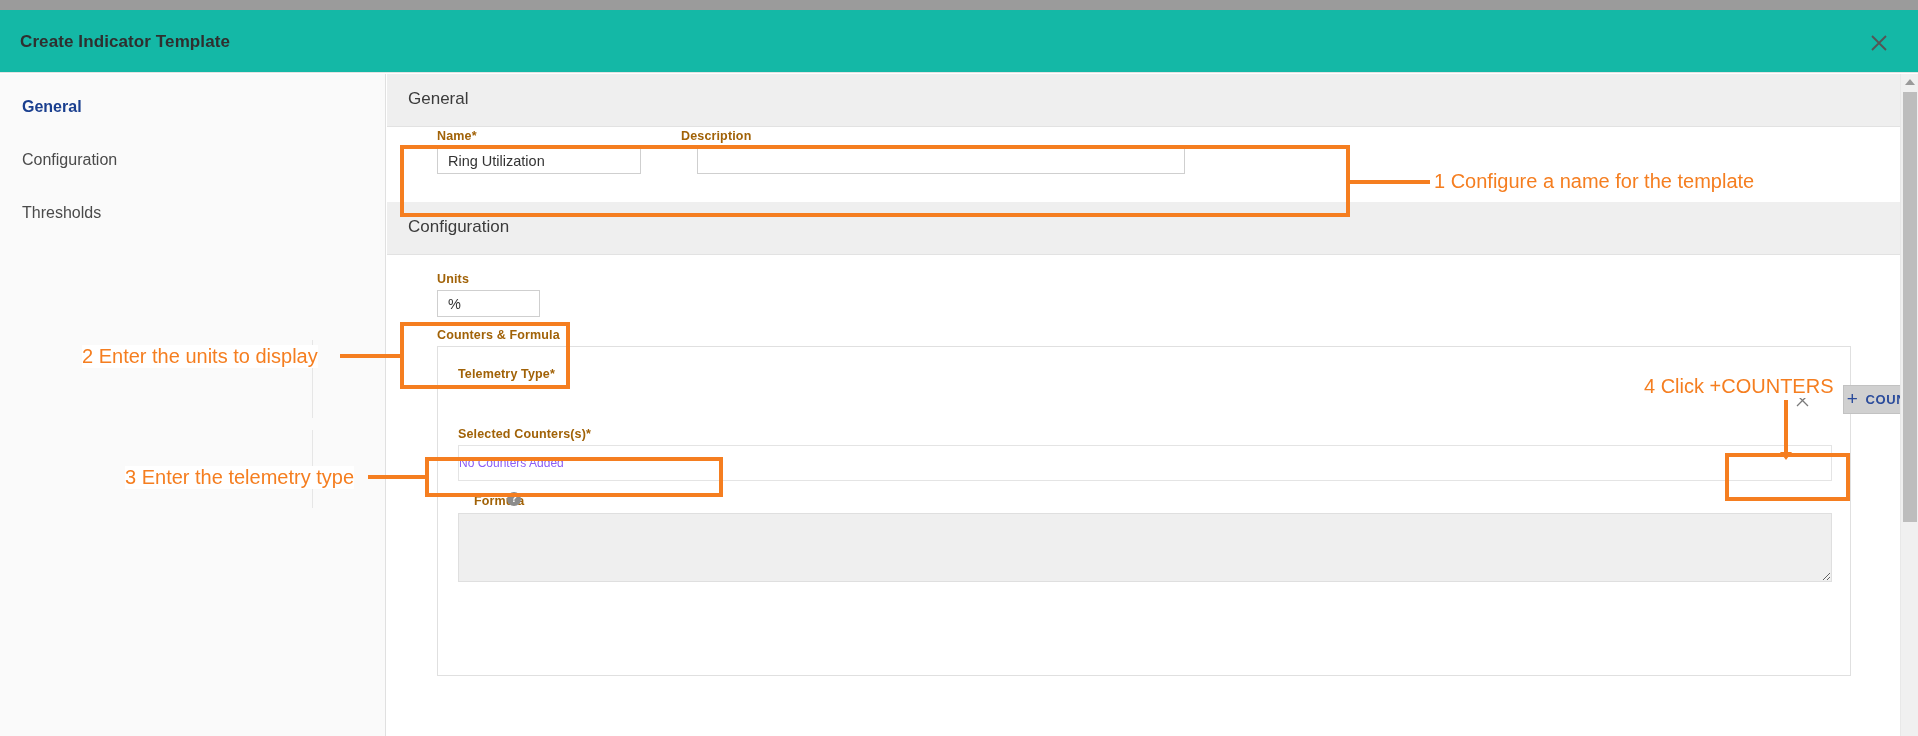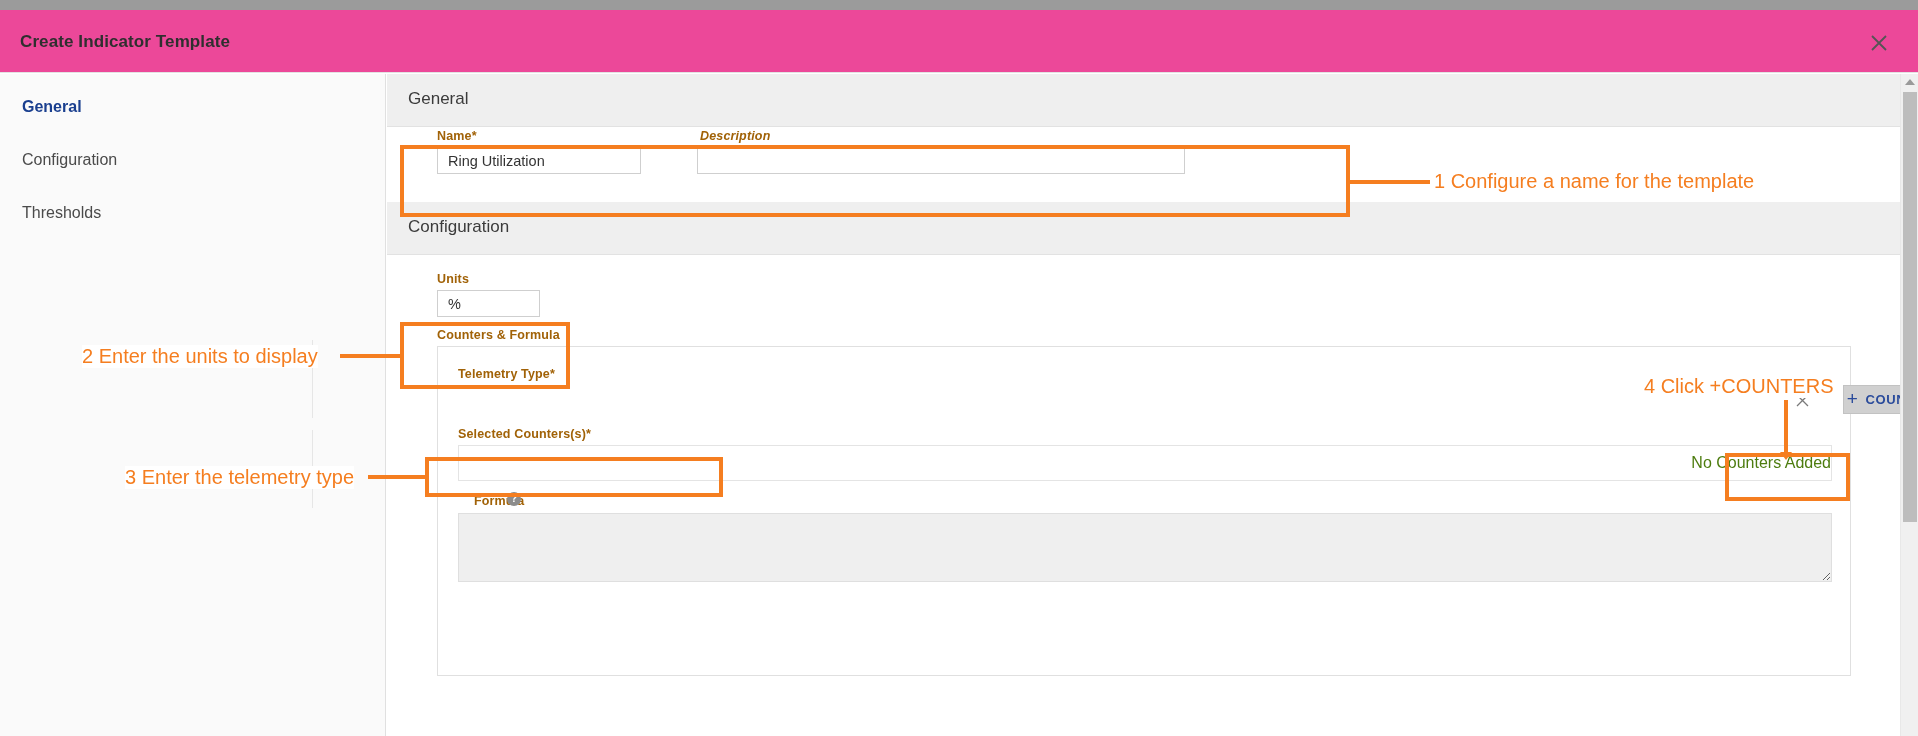--- a/index.html
+++ b/index.html
@@ -22,21 +22,21 @@
     left: 0; top: 0;
     width: 1918px; height: 10px;
     background: #9b9b9b;
   }
 
   
   .titlebar {
     position: absolute;
     left: 0; top: 10px;
     width: 1918px; height: 63px;
-    background: #ec4899;
+    background: #14b8a6;
     border-bottom: 1px solid #e3e3e3;
     box-sizing: border-box;
     text-decoration: underline;
   }
   .titlebar-text {
     position: absolute;
     left: 20px; top: 22px;
     font-size: 17px;
     font-weight: bold;
     color: #2f2f2f;
@@ -137,23 +137,23 @@
     position: absolute;
     box-sizing: border-box;
     border: 1px solid #e4e4e4;
     background: #ffffff;
   }
   .readonly-box .placeholder-center {
     position: absolute;
     right: 0; left: 0;
     top: 50%;
     transform: translateY(-50%);
-    text-align: right;
-    font-size: 16px;
-    color: #4d7c0f;
+    text-align: left;
+    font-size: 12px;
+    color: #8b5cf6;
   }
   .formula-area {
     position: absolute;
     box-sizing: border-box;
     border: 1px solid #dfdfdf;
     background: #efefef;
   }
 
   .clear-x {
     position: absolute;
@@ -286,21 +286,21 @@
 
 <div class="content">
 
   <div class="section-header" style="top:0;">
     <div class="sh-text">General</div>
   </div>
 
   <div class="field-label" style="left:50px; top:55px;">Name*</div>
   <input class="text-input" style="left: 50px; top: 73px; width: 204px; height: 27px;" value="Ring Utilization">
 
-  <div class="field-label" style="left:313px; top:55px;font-style:italic;">Description</div>
+  <div class="field-label" style="left:294px; top:55px;">Description</div>
   <input class="text-input" style="left: 310px; top: 73px; width: 488px; height: 27px;" value="">
 
   <div class="section-header" style="top:128px;">
     <div class="sh-text">Configuration</div>
   </div>
 
   <div class="field-label" style="left:50px; top:198px;">Units</div>
   <input class="text-input" style="left: 50px; top: 216px; width: 103px; height: 27px;" value="%">
 
   <div class="field-label" style="left:50px; top:254px;">Counters &amp; Formula</div>

